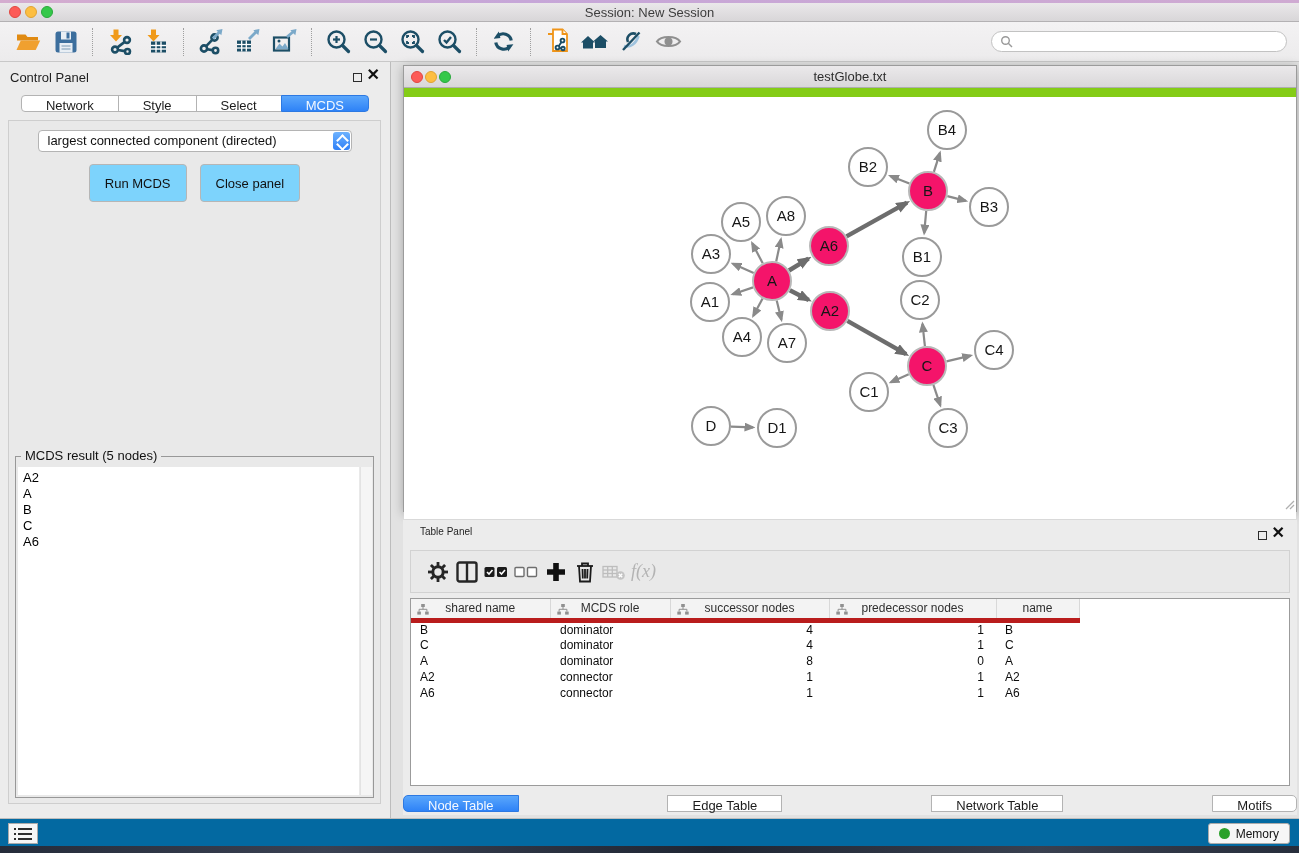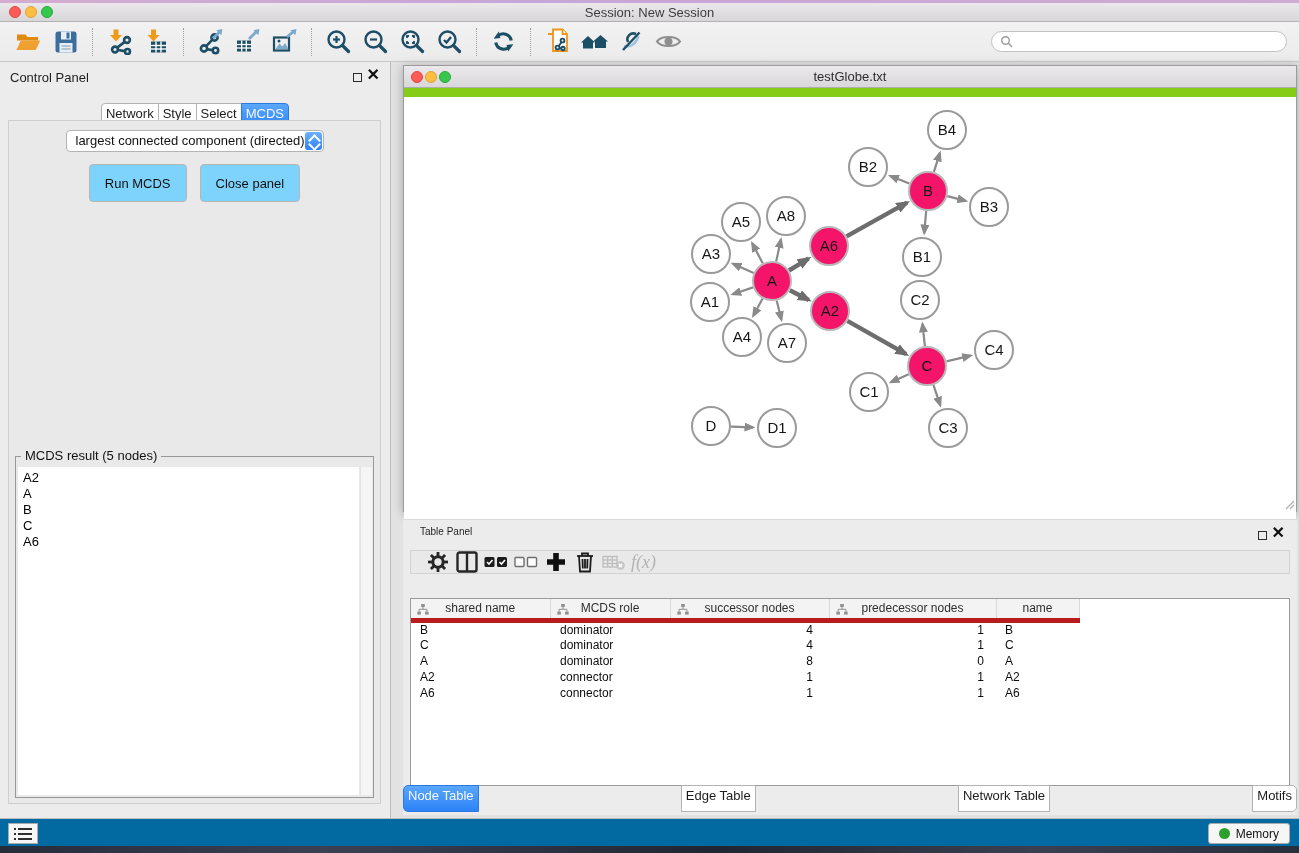--- a/index.html
+++ b/index.html
@@ -35,29 +35,29 @@
   .main { position:absolute; top:62px; left:0; width:100%; height:756px; background:#e2e2e2; }
 
   
   .control-panel { position:absolute; left:0; top:0; width:391px; height:756px;
                    background:#ececec; border-right:1px solid #bcbcbc; }
   .cp-title { position:absolute; left:10px; top:8px; font-size:13px; color:#1f1f1f; }
   .panel-float { position:absolute; top:11px; width:9px; height:9px; border:1.5px solid #2b2b2b; background:transparent; }
   .panel-close { position:absolute; top:4px; font-size:16px; font-weight:bold; color:#101010; line-height:18px; }
   .cp-float { right:28px; } .cp-close { right:10px; }
   .cp-tabs { position:absolute; top:33px; left:0; width:100%; display:flex; justify-content:center; }
-  .seg { font-size:13px; height:27px; line-height:20px; padding:0 4px; background:#fff;
-         border:1px solid #b3b3b3; margin-left:-1px; color:#1c1c1c; white-space:nowrap;margin-top:8px; }
+  .seg { font-size:13px; height:17px; line-height:20px; padding:0 24px; background:#fff;
+         border:1px solid #b3b3b3; margin-left:-1px; color:#1c1c1c; white-space:nowrap; }
   .seg:first-child { border-radius:4px 0 0 4px; margin-left:0; }
   .seg:last-child  { border-radius:0 4px 4px 0; }
   .seg-active { background:linear-gradient(#5aa7fc,#2e82f7); border-color:#2d79e2; color:#f4f9ff; }
   .cp-content { position:absolute; left:8px; right:9px; top:58px; bottom:14px;
                 background:#e9e9e9; border:1px solid #cecece; }
   .opt-label { margin-top:16px; text-align:center; font-size:13px; color:#111; }
-  .selectbox { position:relative; margin:9px auto 0; width:258px; height:22px; background:#fff;
+  .selectbox { position:relative; margin:9px auto 0; width:314px; height:22px; background:#fff;
                border:1px solid #b4b4b4; border-radius:4px; }
   .select-value { font-size:13px; line-height:20px; padding-left:9px; color:#111;
                   white-space:nowrap; overflow:hidden; }
   .select-stepper { position:absolute; right:1px; top:1px; width:17px; height:18px; border-radius:3px;
                     background:linear-gradient(#6db2fe,#2f80f7); display:flex; flex-direction:column;
                     align-items:center; justify-content:center; gap:1px; }
   .chev { width:7px; height:7px; position:relative; }
   .chev::before { content:""; position:absolute; left:0; width:7px; height:7px;
                   border:solid #fff; border-width:2px 2px 0 0; }
   .chev-up::before   { top:2px; transform:rotate(-45deg); }
@@ -81,21 +81,21 @@
   .nw-title { text-align:center; font-size:13px; line-height:22px; color:#2e2e2e; }
   .nw-titlebar .tl { top:5px; }
   .nw-red { left:7px !important; } .nw-yellow { left:21px !important; } .nw-green { left:35px !important; }
   .nw-canvas { position:absolute; left:0; top:31px; width:892px; height:422px; background:#fff; }
   .grip { position:absolute; right:1px; bottom:1px; }
 
   
   .table-panel { position:absolute; left:403px; top:458px; width:894px; height:295px; background:#ececec; }
   .tp-title { position:absolute; left:17px; top:6px; font-size:10px; color:#1f1f1f; }
   .tp-float { right:30px; } .tp-close { right:12px; }
-  .tp-toolbar { position:absolute; left:7px; right:7px; top:30px; height:24px; background:#e9e9e9;
+  .tp-toolbar { position:absolute; left:7px; right:7px; top:30px; height:43px; background:#e9e9e9;
                 border:1px solid #d2d2d2; display:flex; align-items:center; padding-left:15px; gap:5px; }
   .tp-tool { height:30px; min-width:24px; display:flex; align-items:center; justify-content:center; }
   .fx { font-family:"Liberation Serif", serif; font-style:italic; font-size:18px; color:#b3b3b3; }
   .tp-tablewrap { position:absolute; left:7px; right:7px; top:78px; bottom:29px; background:#fff;
                   border:1px solid #9b9b9b; overflow:hidden; }
   table.node-table { border-collapse:collapse; table-layout:fixed; width:668px; }
   .node-table th { height:21px; background:#f3f3f3; border-right:1px solid #d8d8d8;
                    border-bottom:5px solid #b91c1c; font-weight:normal; font-size:12px; color:#2f2f2f;
                    position:relative; text-align:center; }
   .col-icon { position:absolute; left:6px; top:5px; }

